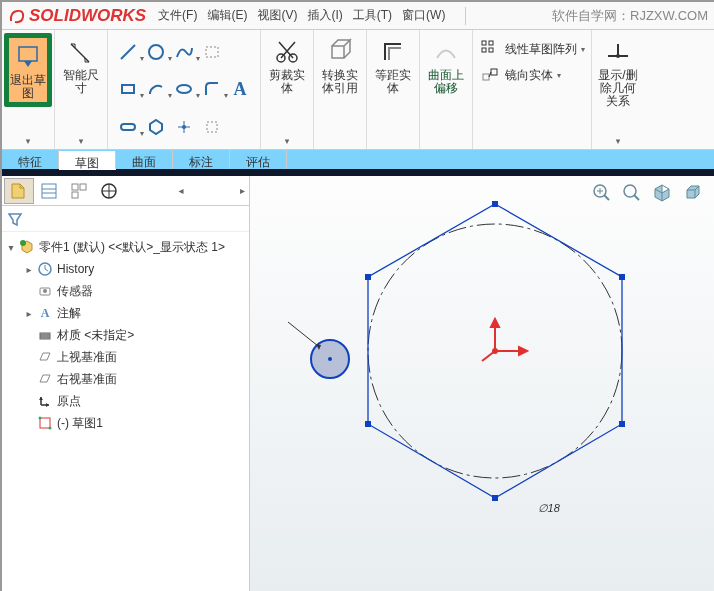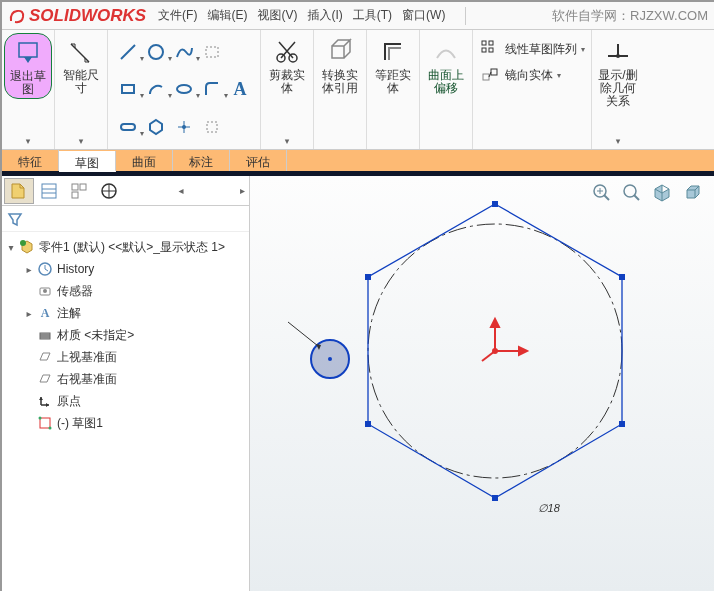--- a/index.html
+++ b/index.html
@@ -8,31 +8,31 @@
 .logo{display:flex;align-items:center;color:#d33;font-weight:bold;font-style:italic;font-size:17px;margin-right:12px}
 .logo svg{margin-right:3px}
 .menu-items{display:flex;color:#444}
 .menu-items span{margin-right:10px;cursor:default}
 .menu-right{margin-left:auto;color:#888;font-size:13px}
 .menu-sep{width:1px;background:#ccc;height:18px;margin:0 10px}
 .ribbon{display:flex;height:120px;border-bottom:1px solid #ccc;background:#fafafa}
 .ribbon-group{display:flex;flex-direction:column;align-items:center;padding:3px 2px;border-right:1px solid #ddd}
 .ribbon-group.big{justify-content:flex-start}
 .ribbon-big-btn{display:flex;flex-direction:column;align-items:center;width:48px;padding:2px;cursor:default;text-align:center;line-height:13px;color:#333}
-.ribbon-big-btn.exit{background:#f0abfc;border:1px solid #15803d;border-radius:14px}
+.ribbon-big-btn.exit{background:#fdba74;border:5px solid #15803d;border-radius:2px}
 .ribbon-big-btn .ic{width:30px;height:30px;display:flex;align-items:center;justify-content:center;margin:2px 0}
 .sketch-grid{display:flex;flex-direction:column;justify-content:space-around;height:100%;padding:0 4px}
 .sketch-row{display:flex;align-items:center;height:28px}
 .sk{width:26px;height:26px;display:flex;align-items:center;justify-content:center;margin:0 1px;position:relative}
 .sk .dd{position:absolute;right:-3px;bottom:2px;font-size:8px;color:#666}
 .vlines{display:flex;flex-direction:column;justify-content:space-between;padding:3px 4px}
 .vline{display:flex;align-items:center;height:26px;color:#333;cursor:default}
 .vline .ic{width:22px;height:22px;display:flex;align-items:center;justify-content:center;margin-right:4px}
 .vline .dd{font-size:8px;color:#666;margin-left:4px}
-.tabs{display:flex;height:26px;border-bottom:5px solid #0f172a;background:#fdba74}
+.tabs{display:flex;height:26px;border-bottom:7px solid #0f172a;background:#7dd3fc}
 .tab{padding:4px 16px;border-right:1px solid #ccc;color:#333;cursor:default}
 .tab.active{background:#fff;border-bottom:2px solid #fff;position:relative;top:1px}
 .workarea{display:flex;height:calc(591px - 28px - 120px - 26px)}
 .leftpanel{width:248px;border-right:1px solid #ccc;background:#fff;display:flex;flex-direction:column}
 .lp-toolbar{height:30px;border-bottom:1px solid #ccc;display:flex;align-items:center;padding:0 2px}
 .lp-toolbar .lt{width:30px;height:26px;display:flex;align-items:center;justify-content:center;border:1px solid transparent}
 .lp-toolbar .lt.sel{background:#e8e0cc;border:1px solid #aaa}
 .lp-toolbar .nav{margin-left:auto;font-size:10px;color:#666;padding:0 2px}
 .lp-filter{height:26px;display:flex;align-items:center;padding:2px 4px;border-bottom:1px solid #eee}
 .tree{flex:1;overflow:auto;padding:4px 2px}

